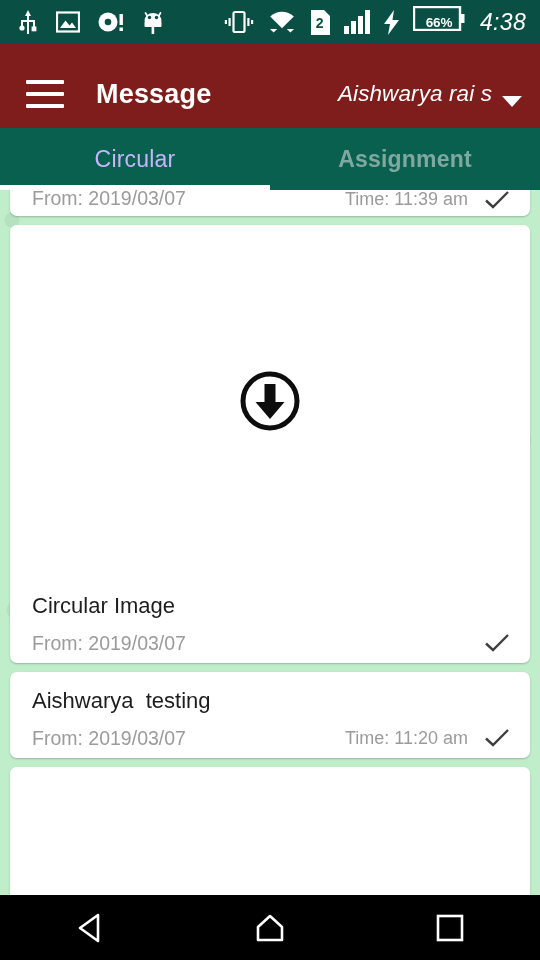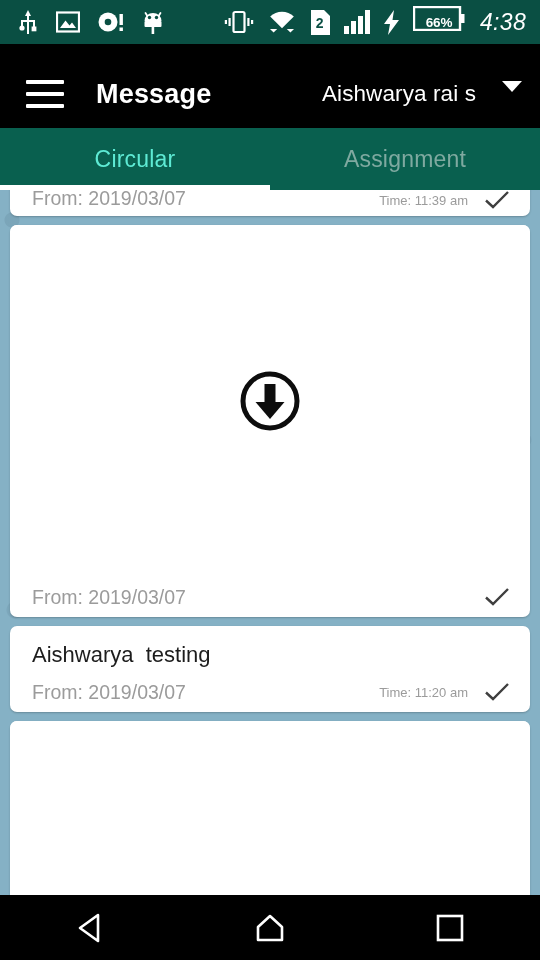--- a/index.html
+++ b/index.html
@@ -61,21 +61,21 @@
     position: absolute;
     left: 0; right: 2px; top: 1px; bottom: 0;
     display: flex; align-items: center; justify-content: center;
     font-size: 14px; font-weight: 700; color: #0a4f43;
   }
   #sim-wrap { position: relative; width: 21px; height: 27px; }
 
   
   #app-bar {
     height: 84px;
-    background: #000000;
+    background: #7f1d1d;
     display: flex;
     align-items: center;
     padding: 16px 18px 0 26px;
   }
   #menu-button {
     width: 42px; height: 34px;
     display: flex; flex-direction: column; justify-content: space-between;
     padding: 3px 0;
     cursor: pointer;
   }
@@ -89,23 +89,24 @@
   #app-title {
     margin-left: 28px;
     color: #ffffff;
     font-size: 27px;
     font-weight: 700;
     letter-spacing: .2px;
   }
   #account-selector {
     margin-left: auto;
     display: flex;
-    align-items: flex-start;
-    gap: 26px;
+    align-items: flex-end;
+    gap: 10px;
     cursor: pointer;
+    font-style: italic;
   }
   #account-name {
     color: #ffffff;
     font-size: 22.5px;
     font-weight: 400;
     letter-spacing: .1px;
   }
   #caret {
     width: 0; height: 0;
     border-left: 10px solid transparent;
@@ -122,38 +123,38 @@
   }
   .tab {
     flex: 1;
     display: flex;
     align-items: center;
     justify-content: center;
     font-size: 23px;
     cursor: pointer;
     letter-spacing: .2px;
   }
-  .tab.active { color: #5eead4; text-align: right; }
-  .tab.inactive { color: #7fa9a0; }
+  .tab.active { color: #c4b5fd; text-align: right; }
+  .tab.inactive { color: #7fa9a0; font-weight: bold; }
   #tab-indicator {
     position: absolute;
     left: 0;
     bottom: 0;
     width: 270px;
     height: 5px;
     background: #ffffff;
   }
 
   
   #list-area {
     position: absolute;
     left: 0; right: 0;
     top: 190px;
     bottom: 65px;
-    background-color: #0369a1;
+    background-color: #86efac;
     overflow: hidden;
   }
   
   #wallpaper {
     position: absolute;
     inset: 0;
     opacity: .55;
     background-color: #f0ece4;
     background-image:
       radial-gradient(circle at 12px 30px, rgba(205,198,186,.55) 0 7px, transparent 8px),
@@ -190,21 +191,21 @@
     font-size: 19.5px;
   }
   .meta-right {
     margin-left: auto;
     display: flex;
     align-items: center;
     gap: 16px;
   }
   .meta-time {
     color: #9b9b9b;
-    font-size: 13px;
+    font-size: 18px;
   }
   .check { display: block; }
 
   .card-title {
     color: #1d1d1d;
     font-size: 22px;
     padding: 16px 22px 4px 22px;
     white-space: pre;
   }
 
@@ -368,20 +369,21 @@
       </div>
 
       <div class="card">
         <div class="card-media">
           <svg class="download-badge" width="62" height="62" viewBox="0 0 62 62">
             <circle cx="31" cy="31" r="27" fill="none" stroke="#0d0d0d" stroke-width="5"></circle>
             <rect x="25.5" y="14" width="11" height="22" fill="#0d0d0d"></rect>
             <path d="M16.5 32 L31 49 L45.5 32 Z" fill="#0d0d0d"></path>
           </svg>
         </div>
+        <div class="card-title">Circular Image</div>
         <div class="card-meta">
           <span class="meta-from">From: 2019/03/07</span>
           <span class="meta-right">
             <svg class="check" width="26" height="20" viewBox="0 0 26 20">
               <path d="M2 10.5 L9 17 L24 2" fill="none" stroke="#3f3f3f" stroke-width="2.4"></path>
             </svg>
           </span>
         </div>
       </div>
 

